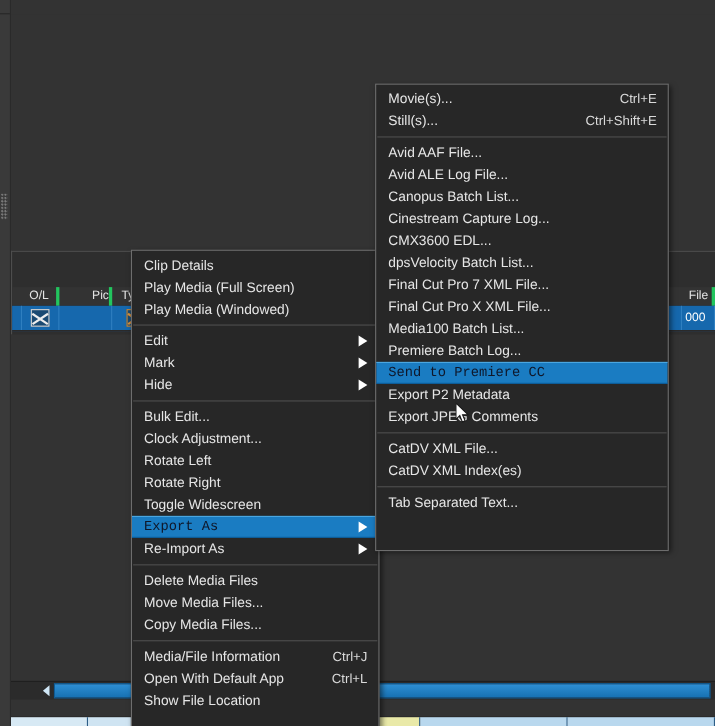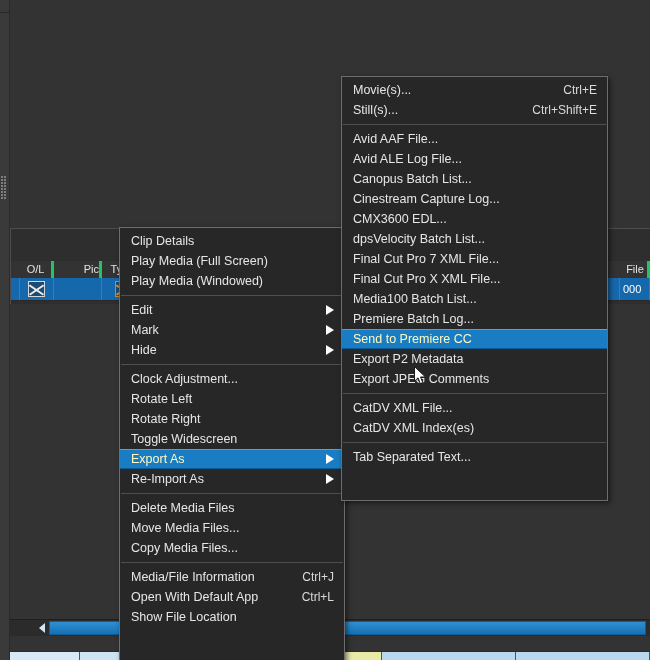--- a/index.html
+++ b/index.html
@@ -223,21 +223,22 @@
     width: 0; height: 0;
     border-top: 5px solid transparent;
     border-bottom: 5px solid transparent;
     border-left: 8px solid #ffffff;
     margin-left: 12px;
   }
   .mi.sel {
     background: #1a7cc2;
     border-top: 1px solid #4aa6e0;
     border-bottom: 1px solid #0d5b96;
-    color: #fef9c3;
+    color: #0f172a;
+    font-family: Liberation Mono, monospace;
   }
   .mi.sel .arrow { border-left-color: #ffffff; }
   .sep {
     height: 1px;
     margin: 4px 1px;
     background: #4f4f4f;
   }
 
   
   #cursor {
@@ -323,20 +324,23 @@
     <div class="mi">
       <span class="label">Mark</span>
       <span class="arrow"></span>
     </div>
     <div class="mi">
       <span class="label">Hide</span>
       <span class="arrow"></span>
     </div>
     <div class="sep"></div>
     <div class="mi">
+      <span class="label">Bulk Edit...</span>
+    </div>
+    <div class="mi">
       <span class="label">Clock Adjustment...</span>
     </div>
     <div class="mi">
       <span class="label">Rotate Left</span>
     </div>
     <div class="mi">
       <span class="label">Rotate Right</span>
     </div>
     <div class="mi">
       <span class="label">Toggle Widescreen</span>

